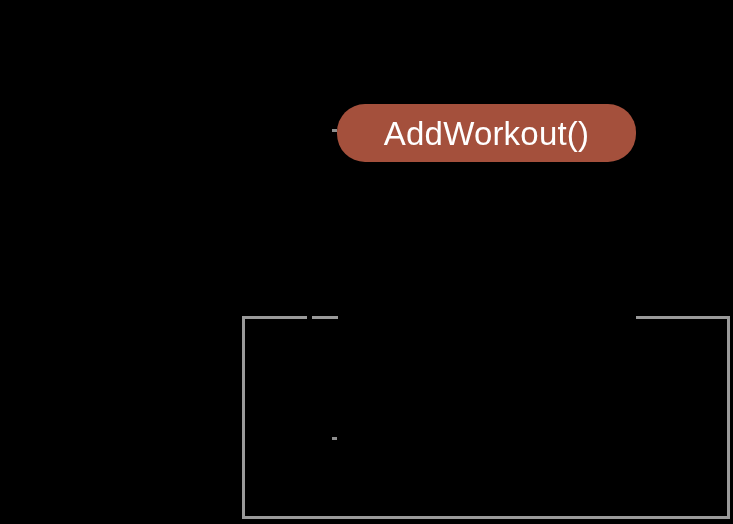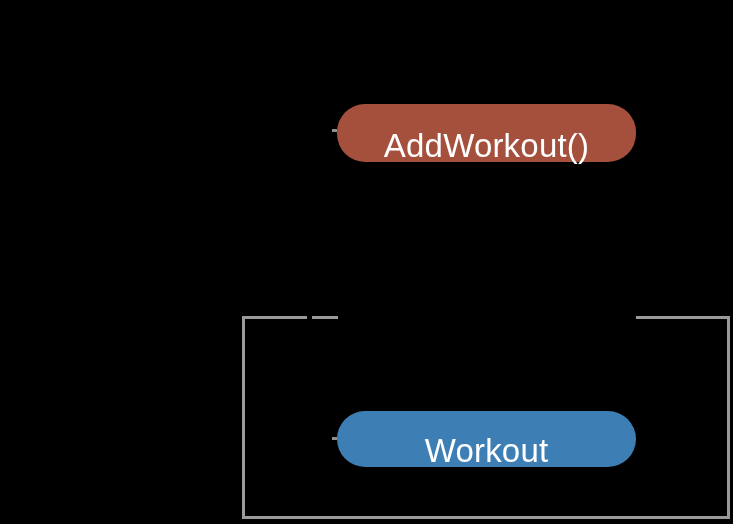--- a/index.html
+++ b/index.html
@@ -30,21 +30,21 @@
     position: absolute;
     background: #8e8e8e;
     width: 5px;
     height: 3px;
   }
 
   
   .node {
     position: absolute;
     display: flex;
-    align-items: flex-end;
+    align-items: center;
     justify-content: center;
     color: #ffffff;
     letter-spacing: 0.2px;
     box-sizing: border-box;
     user-select: none;
     border-radius: 28px;
   }
   .node-label {
     white-space: nowrap;
     line-height: 1;
@@ -92,17 +92,14 @@
   <div class="line h" style="left:242px; top:516px; width:488px;"></div>
 
   <div class="tick" style="left:332px; top:129px;"></div>
   <div class="tick" style="left:332px; top:437px;"></div>
 
   <div class="node" id="node-addworkout">
     <span class="node-label">AddWorkout()</span>
   </div>
 
 
-  <div class="node" id="node-workout">
-    <span class="node-label">Workout</span>
-  </div>
 
 </div>
 
 </body></html>

